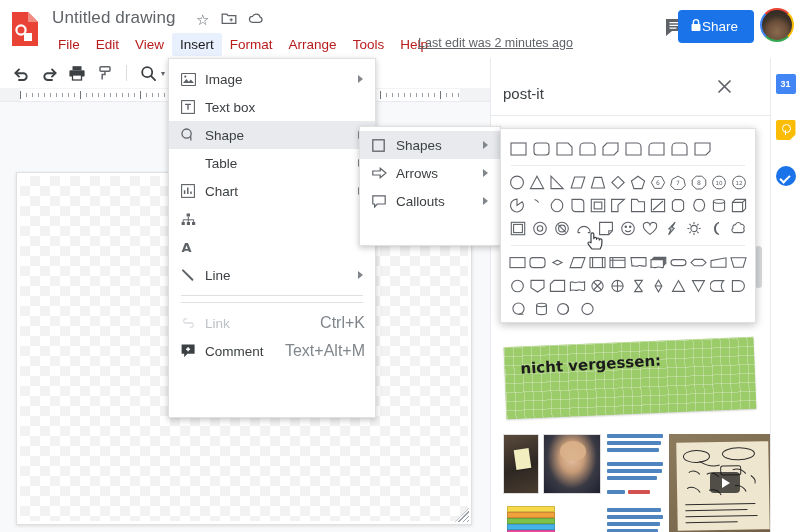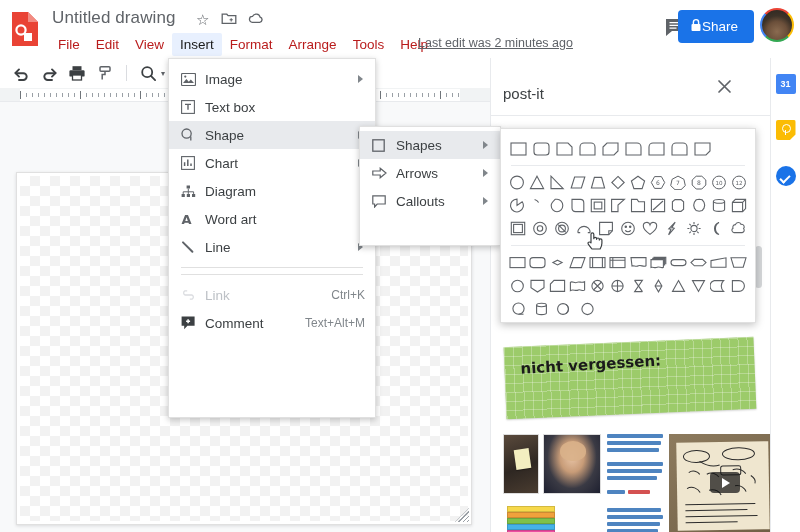--- a/index.html
+++ b/index.html
@@ -120,21 +120,21 @@
     font-size:13.5px; color:#3c4043; cursor:pointer; position:relative;
   }
   .mrow.hl { background:#e8eaed; }
   .mrow.disabled { color:#bdc1c6; cursor:default; }
   .mrow .micon {
     width:24px; flex:0 0 24px; display:flex; align-items:center; justify-content:flex-start;
     color:#5f6368; font-size:14px;
   }
   .mrow.disabled .micon { color:#dadce0; }
   .mrow .mlabel { flex:1; white-space:nowrap; }
-  .mrow .mshort { font-size:12px; color:#80868b; margin-left:12px; white-space:nowrap; }
+  .mrow .mshort { font-size:16px; color:#80868b; margin-left:12px; white-space:nowrap; }
   .mrow .marrow {
     position:absolute; right:12px; top:50%; transform:translateY(-50%);
     width:0;height:0;border-left:5px solid #80868b;
     border-top:4px solid transparent;border-bottom:4px solid transparent;
   }
   .mdiv { height:1px; background:#e0e0e0; margin:6px 12px; }
 
   
   .submenu {
     position:absolute; left:359px; top:126px; width:142px; height:120px;
@@ -417,20 +417,25 @@
       <span class="micon">
         <svg width="15" height="14" viewBox="0 0 15 14" fill="none" stroke="#5f6368" stroke-width="1.3">
             <circle cx="5.6" cy="5.6" r="4.6"></circle>
             <path d="M9.8 8.4v4.2"></path>
           </svg>
       </span>
       <span class="mlabel">Shape</span>
       <span class="marrow"></span>
     </div>
 
+    <div class="mrow">
+      <span class="micon"></span>
+      <span class="mlabel">Table</span>
+      <span class="marrow"></span>
+    </div>
 
     <div class="mrow">
       <span class="micon">
         <svg width="14" height="14" viewBox="0 0 14 14" fill="none" stroke="#5f6368" stroke-width="1.1">
             <rect x="0.6" y="0.6" width="12.8" height="12.8"></rect>
             <path d="M3.6 10V6.2M6.8 10V3.6M10 10V7.4" stroke-width="1.5"></path>
           </svg>
       </span>
       <span class="mlabel">Chart</span>
       <span class="marrow"></span>
@@ -439,30 +444,28 @@
     <div class="mrow">
       <span class="micon">
         <svg width="15" height="13" viewBox="0 0 15 13" fill="#5f6368">
             <rect x="5.6" y="0.5" width="3.4" height="3"></rect>
             <rect x="0.6" y="9" width="3.2" height="3"></rect>
             <rect x="5.8" y="9" width="3.2" height="3"></rect>
             <rect x="11" y="9" width="3.2" height="3"></rect>
             <path d="M7.3 3.6v3.2M2.2 8.9V6.8h10.4v2.1M7.3 6.8v2.1" stroke="#5f6368" stroke-width="1" fill="none"></path>
           </svg>
       </span>
-      <span class="mlabel">Diagram</span>
     </div>
 
     <div class="mrow">
       <span class="micon">
         <svg width="14" height="14" viewBox="0 0 14 14">
             <text x="0.5" y="12" font-family="DejaVu Sans, sans-serif" font-size="13" font-weight="bold" fill="#5f6368">A</text>
           </svg>
       </span>
-      <span class="mlabel">Word art</span>
     </div>
 
     <div class="mrow">
       <span class="micon">
         <svg width="14" height="14" viewBox="0 0 14 14" stroke="#5f6368" stroke-width="2" stroke-linecap="round">
             <path d="M2 2.4l9.4 9.4"></path>
           </svg>
       </span>
       <span class="mlabel">Line</span>
       <span class="marrow"></span>

